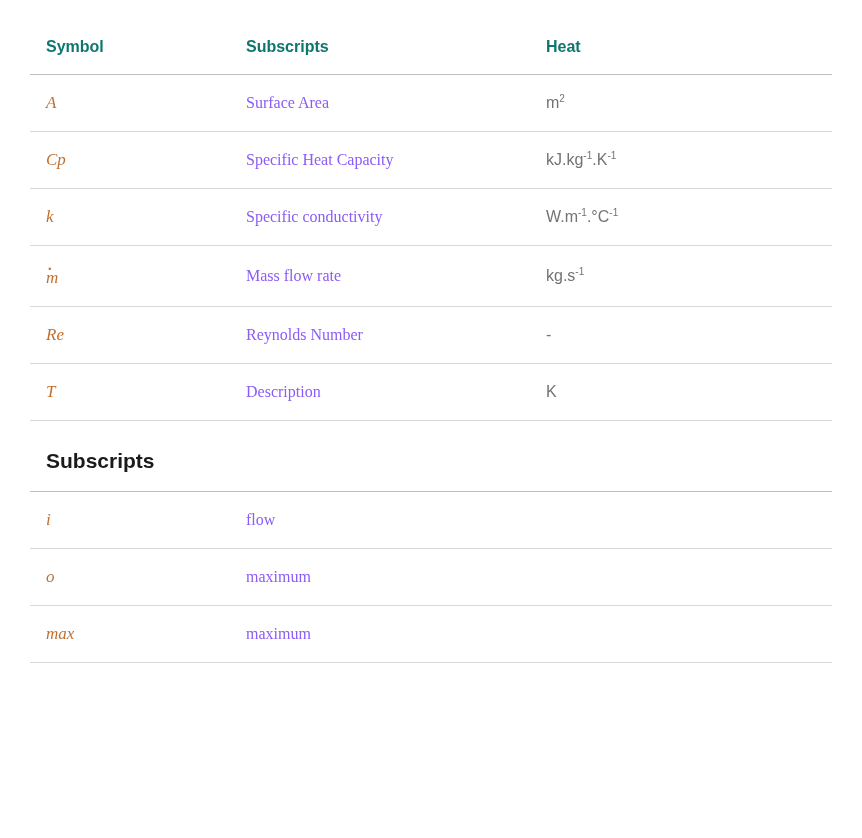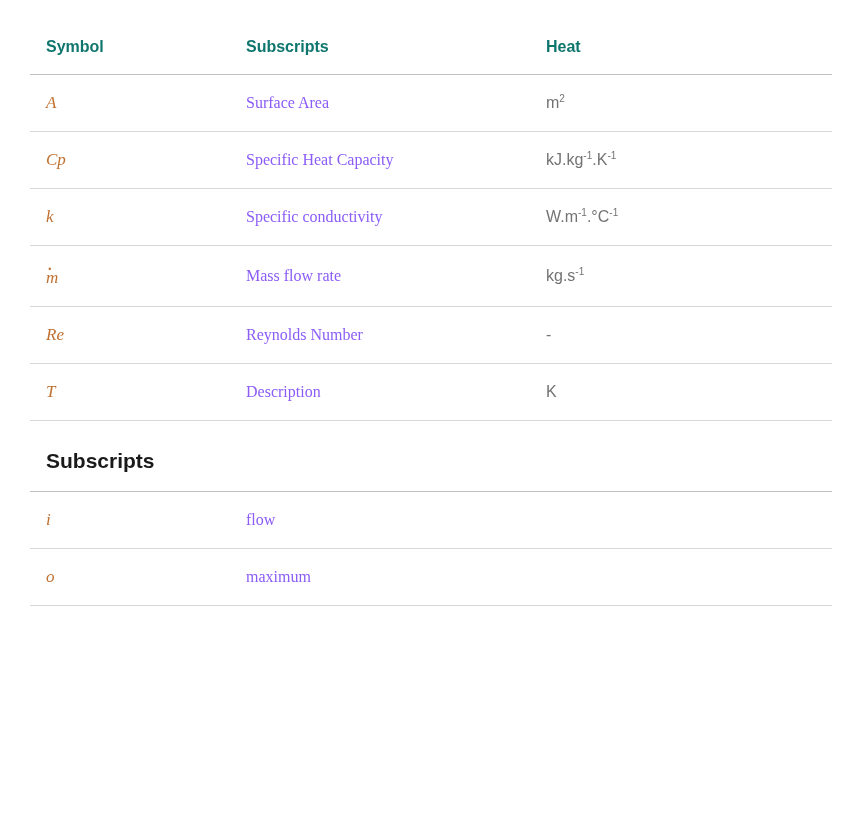--- a/index.html
+++ b/index.html
@@ -146,14 +146,18 @@
     <tr class="subscript-row">
       <td class="symbol">i</td>
       <td class="description" colspan="2">flow</td>
     </tr>
 
     <tr class="subscript-row">
       <td class="symbol">o</td>
       <td class="description" colspan="2">maximum</td>
     </tr>
 
+    <tr class="subscript-row">
+      <td class="symbol">max</td>
+      <td class="description" colspan="2">maximum</td>
+    </tr>
   </tbody>
 </table>
 
 </body></html>

